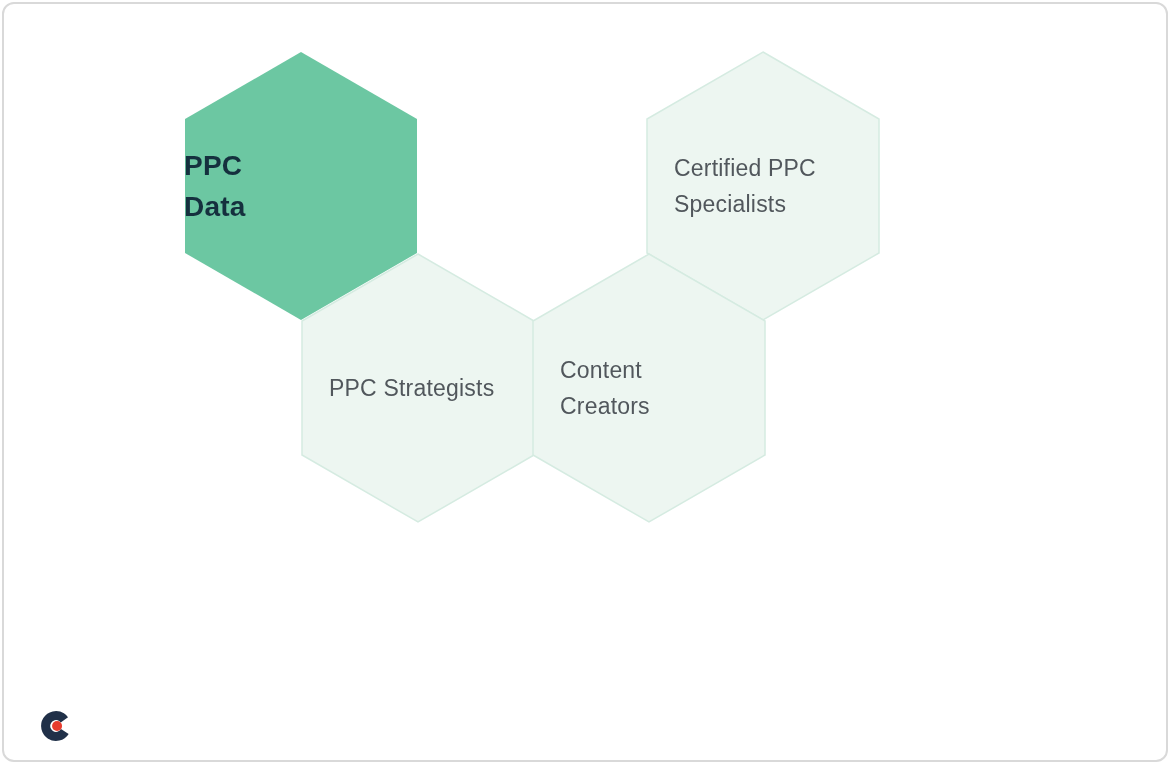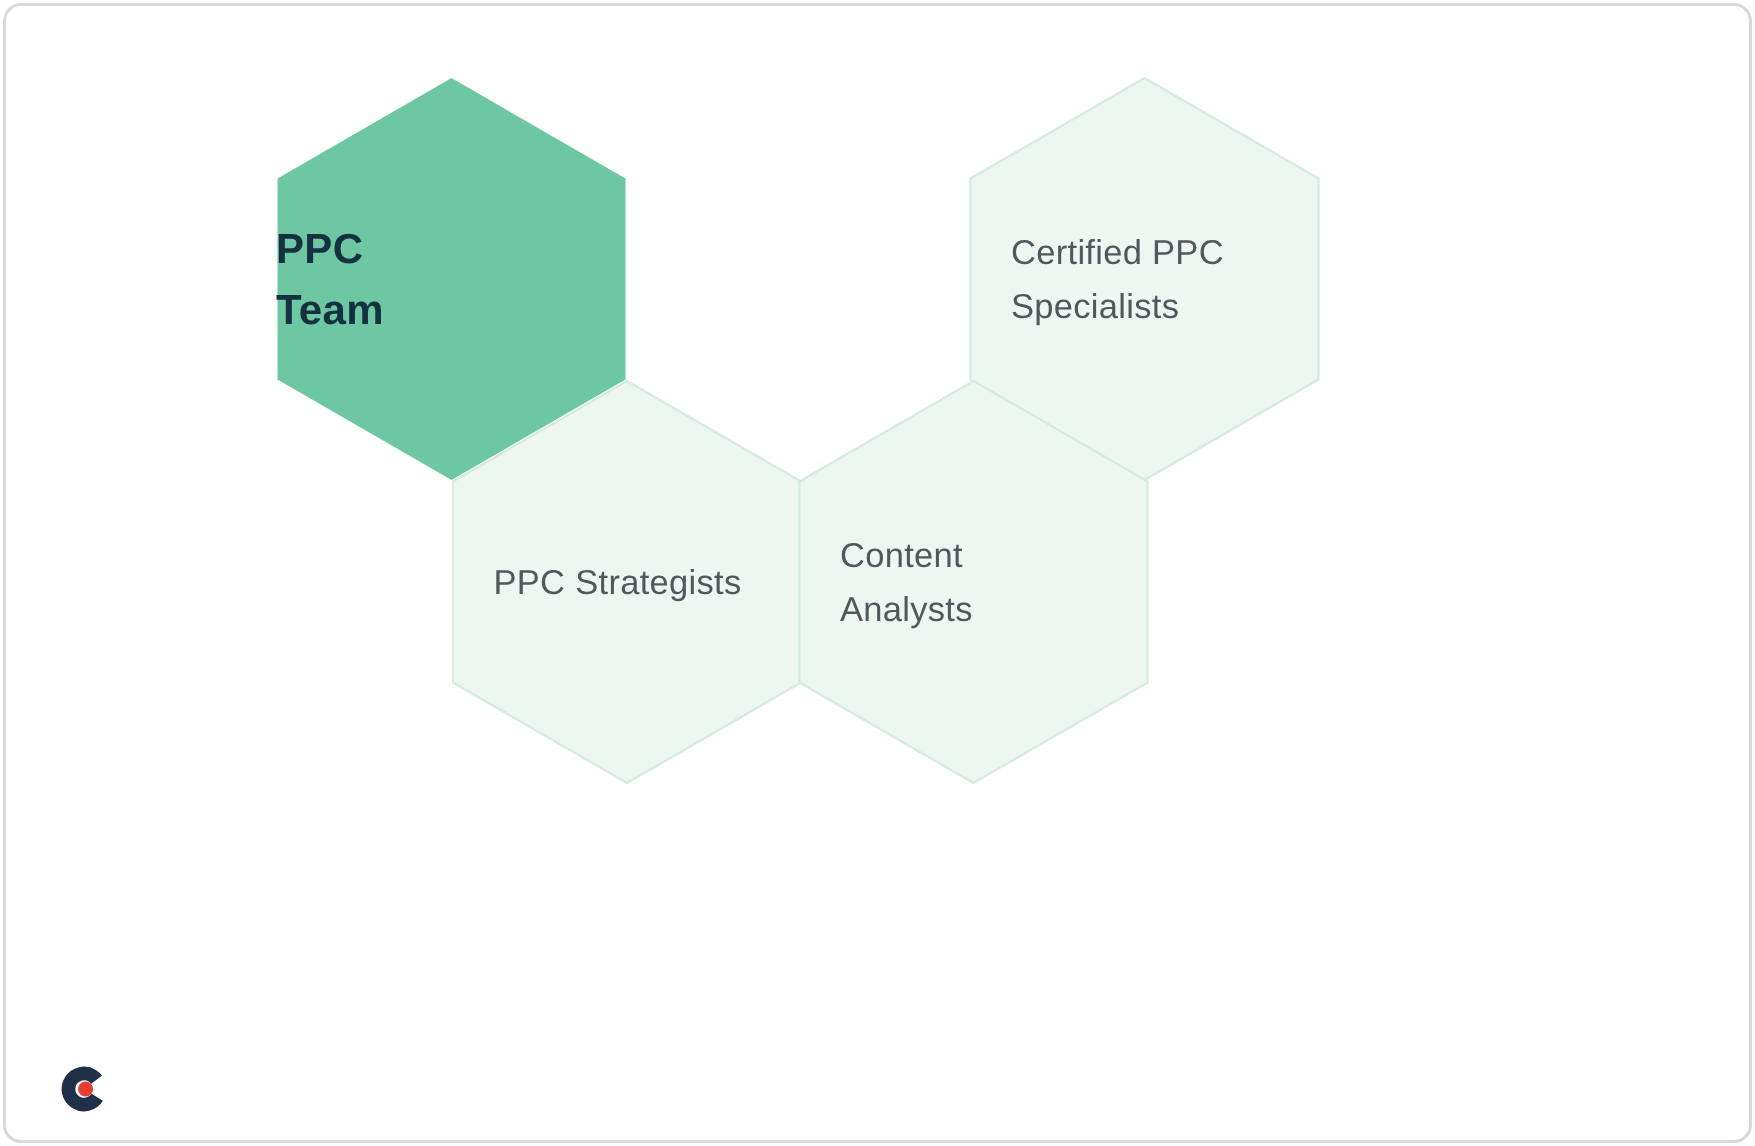--- a/index.html
+++ b/index.html
@@ -64,21 +64,21 @@
 
 <div class="frame">
   <div class="canvas">
 
     <div class="hex hex-active pos-ppc-team">
       <svg viewBox="0 0 234 270" aria-hidden="true">
         <polygon points="117,1 233,68 233,202 117,269 1,202 1,68"></polygon>
       </svg>
       <div class="hex-label">
         <span>PPC</span>
-        <span>Team</span>
+        <span>Data</span>
       </div>
     </div>
 
     <div class="hex hex-light pos-certified">
       <svg viewBox="0 0 234 270" aria-hidden="true">
         <polygon points="117,1 233,68 233,202 117,269 1,202 1,68"></polygon>
       </svg>
       <div class="hex-label">
         <span>Certified PPC</span>
         <span>Specialists</span>
@@ -93,21 +93,21 @@
         <span>PPC Strategists</span>
       </div>
     </div>
 
     <div class="hex hex-light pos-content">
       <svg viewBox="0 0 234 270" aria-hidden="true">
         <polygon points="117,1 233,68 233,202 117,269 1,202 1,68"></polygon>
       </svg>
       <div class="hex-label">
         <span>Content</span>
-        <span>Analysts</span>
+        <span>Creators</span>
       </div>
     </div>
 
 
     <div class="brand-logo">
       <svg viewBox="0 0 30 30" aria-hidden="true">
         <circle class="logo-c" cx="15" cy="15" r="9.75" fill="none" stroke-width="8.5" stroke-dasharray="49.3 12" transform="rotate(32 15 15)"></circle>
         <circle class="logo-dot" cx="16" cy="15" r="4.7"></circle>
       </svg>
     </div>

